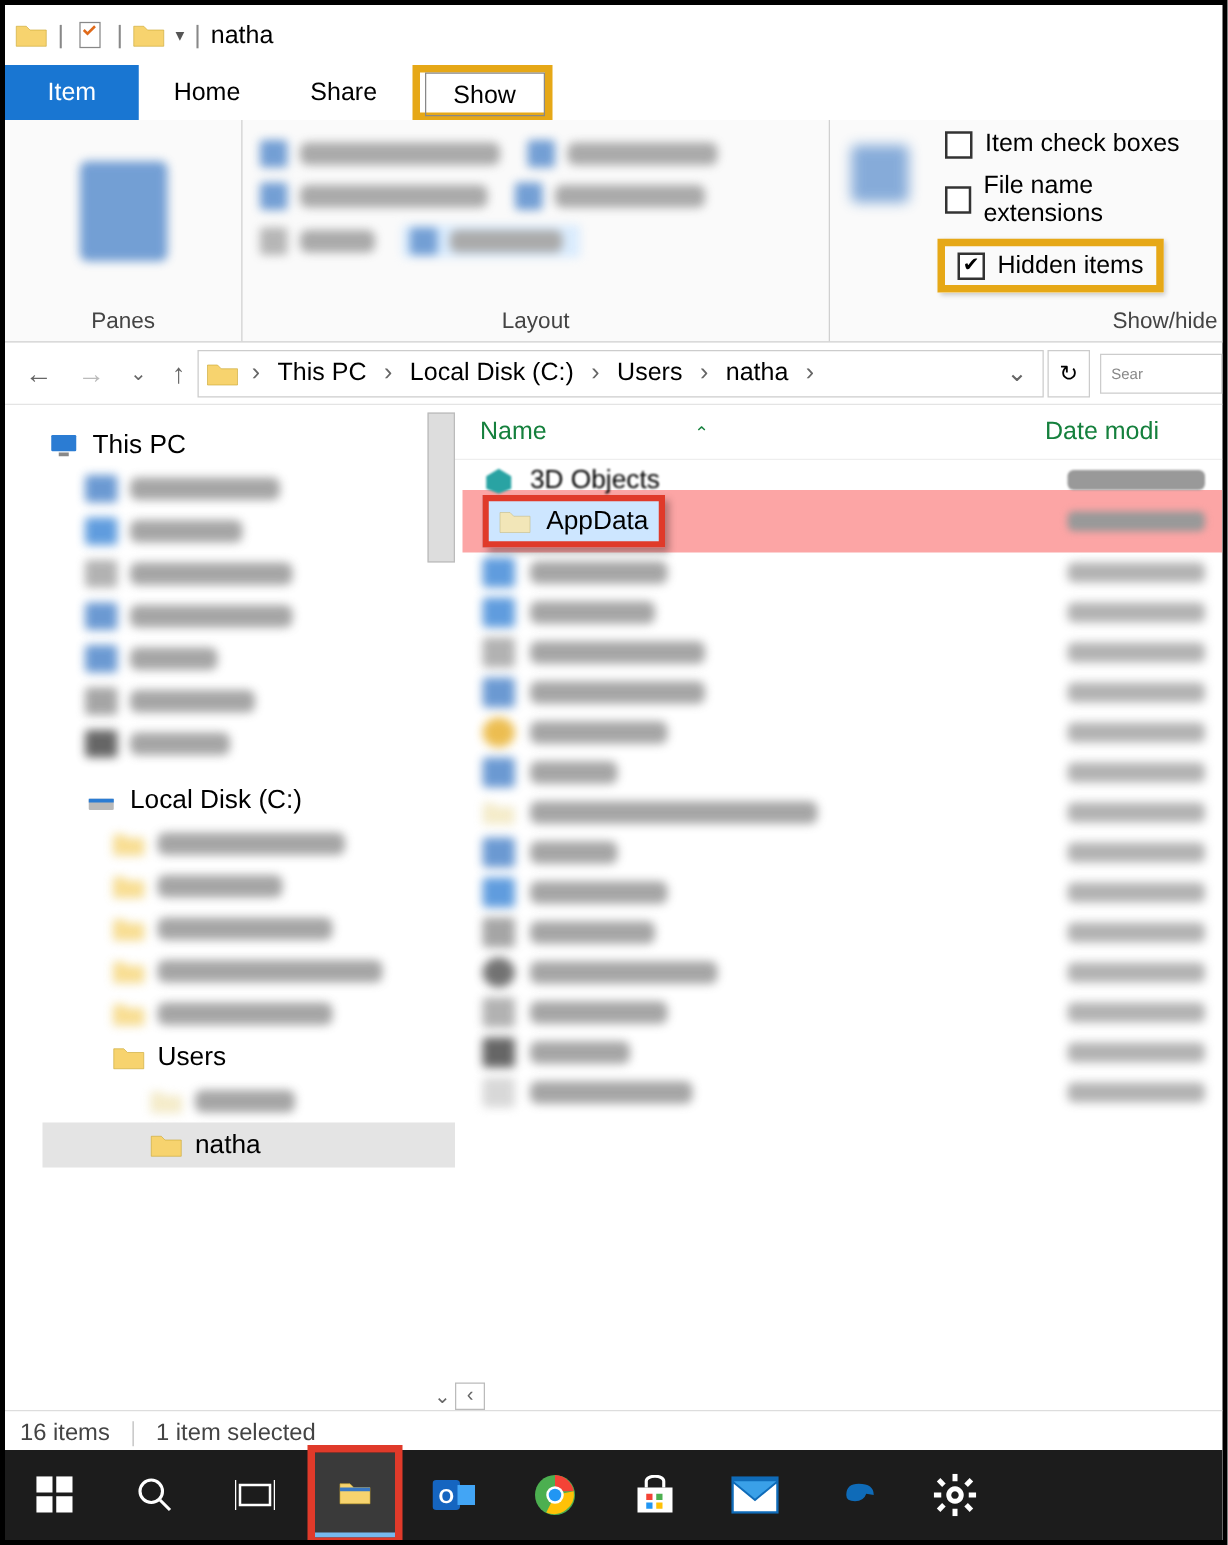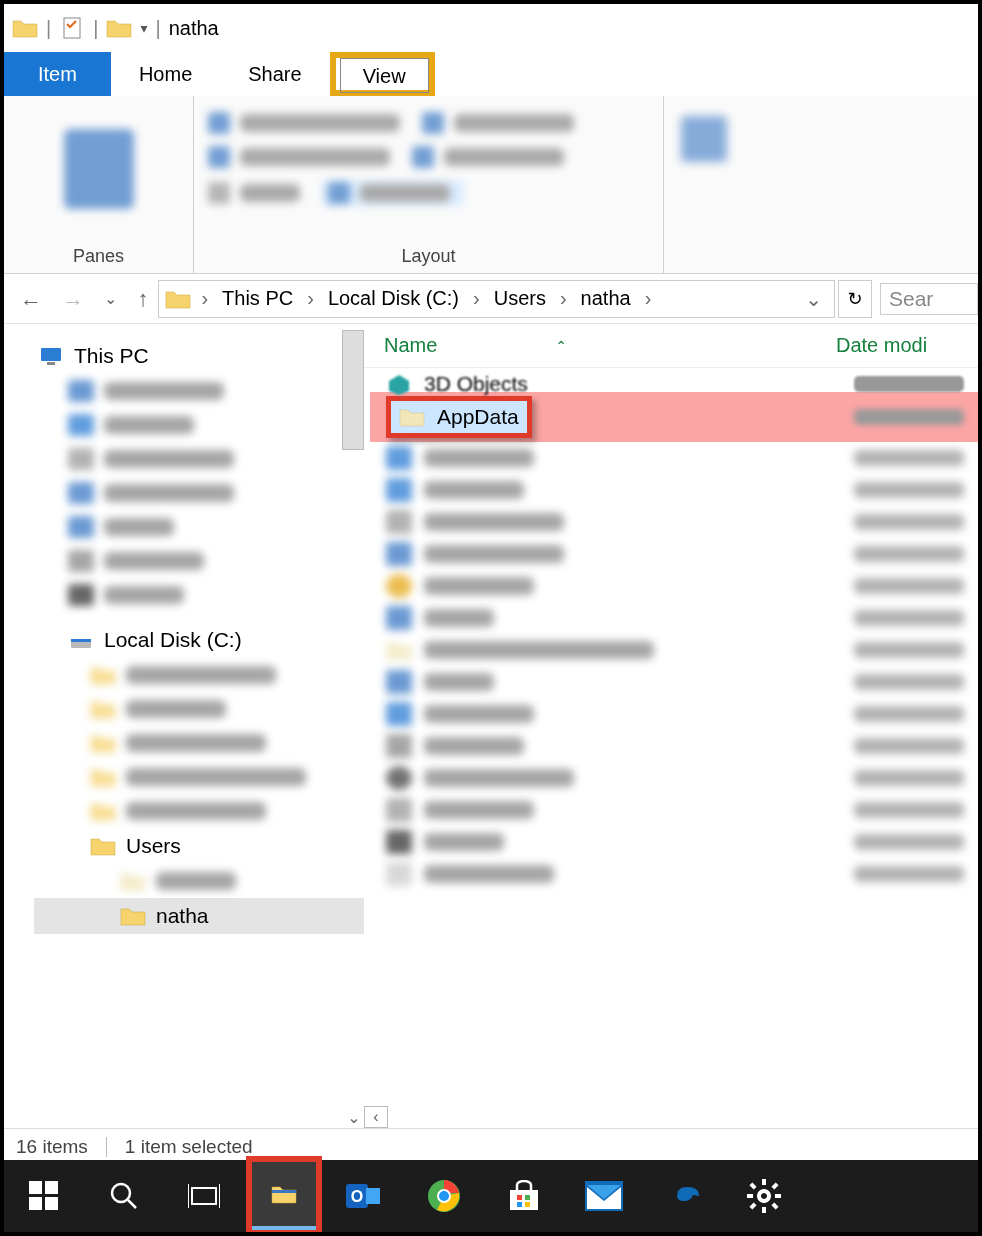--- a/index.html
+++ b/index.html
@@ -47,21 +47,21 @@
   
   .addrbar { height:50px; display:flex; align-items:center; padding:4px 0 4px 10px; gap:4px; border-bottom:1px solid #e4e4e4; }
   .nav-arrows { display:flex; align-items:center; gap:20px; font-size:22px; color:#666; padding:0 6px; }
   .nav-arrows span { cursor:pointer; }
   .nav-arrows .dis { color:#bbb; }
   .breadcrumb { flex:1; height:38px; border:1px solid #ccc; background:#fff; display:flex; align-items:center; gap:4px; padding:0 6px; font-size:20px; }
   .breadcrumb .chev { color:#666; padding:0 6px; }
   .breadcrumb .crumb { padding:2px 4px; cursor:pointer; }
   .breadcrumb .drop { margin-left:auto; color:#666; padding:0 6px; }
   .refresh { width:34px; height:38px; border:1px solid #ccc; display:flex; align-items:center; justify-content:center; font-size:18px; margin-left:-1px; cursor:pointer; }
-  .search { width:98px; height:32px; border:1px solid #ccc; margin-left:4px; padding:0 8px; font-size:21px; color:#888; display:flex; align-items:center; overflow:hidden; }
+  .search { width:98px; height:32px; border:1px solid #ccc; margin-left:4px; padding:0 8px; font-size:12px; color:#888; display:flex; align-items:center; overflow:hidden; }
 
   
   .main { display:flex; height: calc(100% - 48px - 44px - 178px - 50px - 36px - 68px); position:relative; }
   .navpane { width:360px; border-right:none; position:relative; overflow:hidden; }
   .navscroll { position:absolute; right:0; top:6px; width:22px; height:120px; background:#ddd; border:1px solid #bbb; }
   .navlist { padding:14px 0 0 30px; font-size:21px; }
   .navitem { display:flex; align-items:center; gap:10px; padding:6px 4px; }
   .navitem .ic { width:26px; height:22px; display:flex; align-items:center; justify-content:center; }
   .navitem.blur { filter:blur(4px); opacity:0.75; }
   .navitem.child { padding-left:34px; }
@@ -129,21 +129,21 @@
   <span style="font-size:14px;color:#555;">▾</span>
   <span class="sep">|</span>
   <span>natha</span>
 </div>
 
 <div class="tabs">
   <div class="tab file">Item</div>
   <div class="tab">Home</div>
   <div class="tab">Share</div>
   <div class="view-highlight">
-    <div class="tab view">View</div>
+    <div class="tab view">Show</div>
   </div>
 </div>
 
 <div class="ribbon">
   <div class="ribbon-group panes">
     <div class="ribbon-group-body">
       <div class="blurbox"></div>
     </div>
     <div class="ribbon-group-label">Panes</div>
   </div>
@@ -180,20 +180,37 @@
           </div>
         </div>
     </div>
     <div class="ribbon-group-label">Layout</div>
   </div>
   <div class="ribbon-group current">
     <div class="ribbon-group-body">
         <div class="blurbox"></div>
       </div>
     <div class="ribbon-group-label">&nbsp;</div>
+  </div>
+  <div class="ribbon-group showhide">
+    <div class="showhide-body">
+      <label class="cbrow">
+        <span class="cb"></span>
+        <span>Item check boxes</span>
+      </label>
+      <label class="cbrow">
+        <span class="cb"></span>
+        <span>File name extensions</span>
+      </label>
+      <div class="hidden-hl">
+        <span class="cb checked"></span>
+        <span>Hidden items</span>
+      </div>
+    </div>
+    <div class="ribbon-group-label" style="text-align:right; padding-right:4px;">Show/hide</div>
   </div>
 </div>
 
 <div class="addrbar">
   <div class="nav-arrows">
     <span>←</span>
     <span class="dis">→</span>
     <span style="font-size:16px;">⌄</span>
     <span>↑</span>
   </div>

